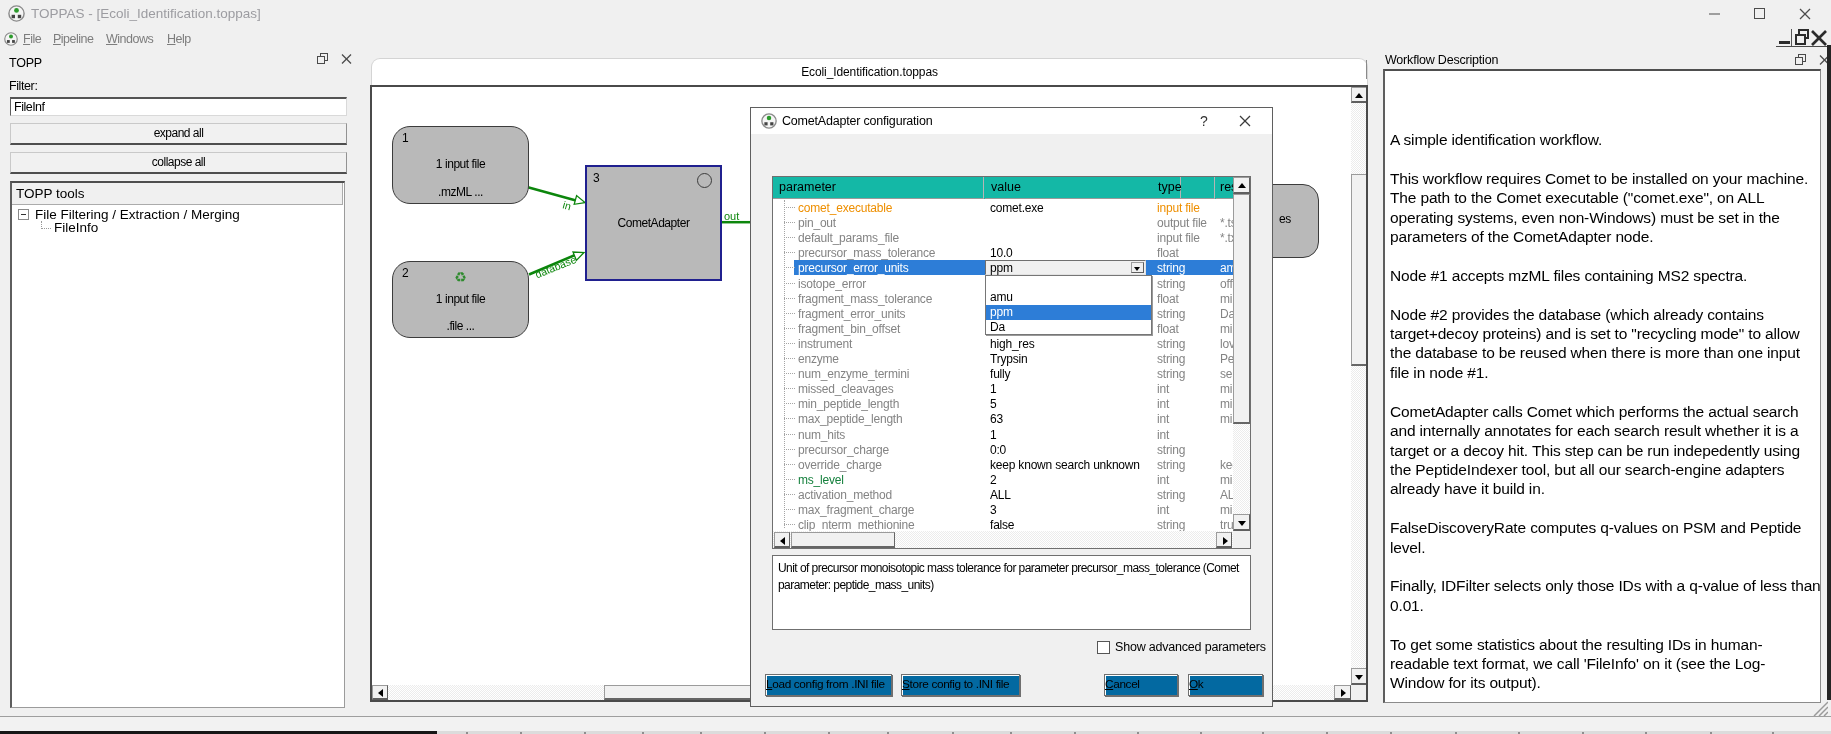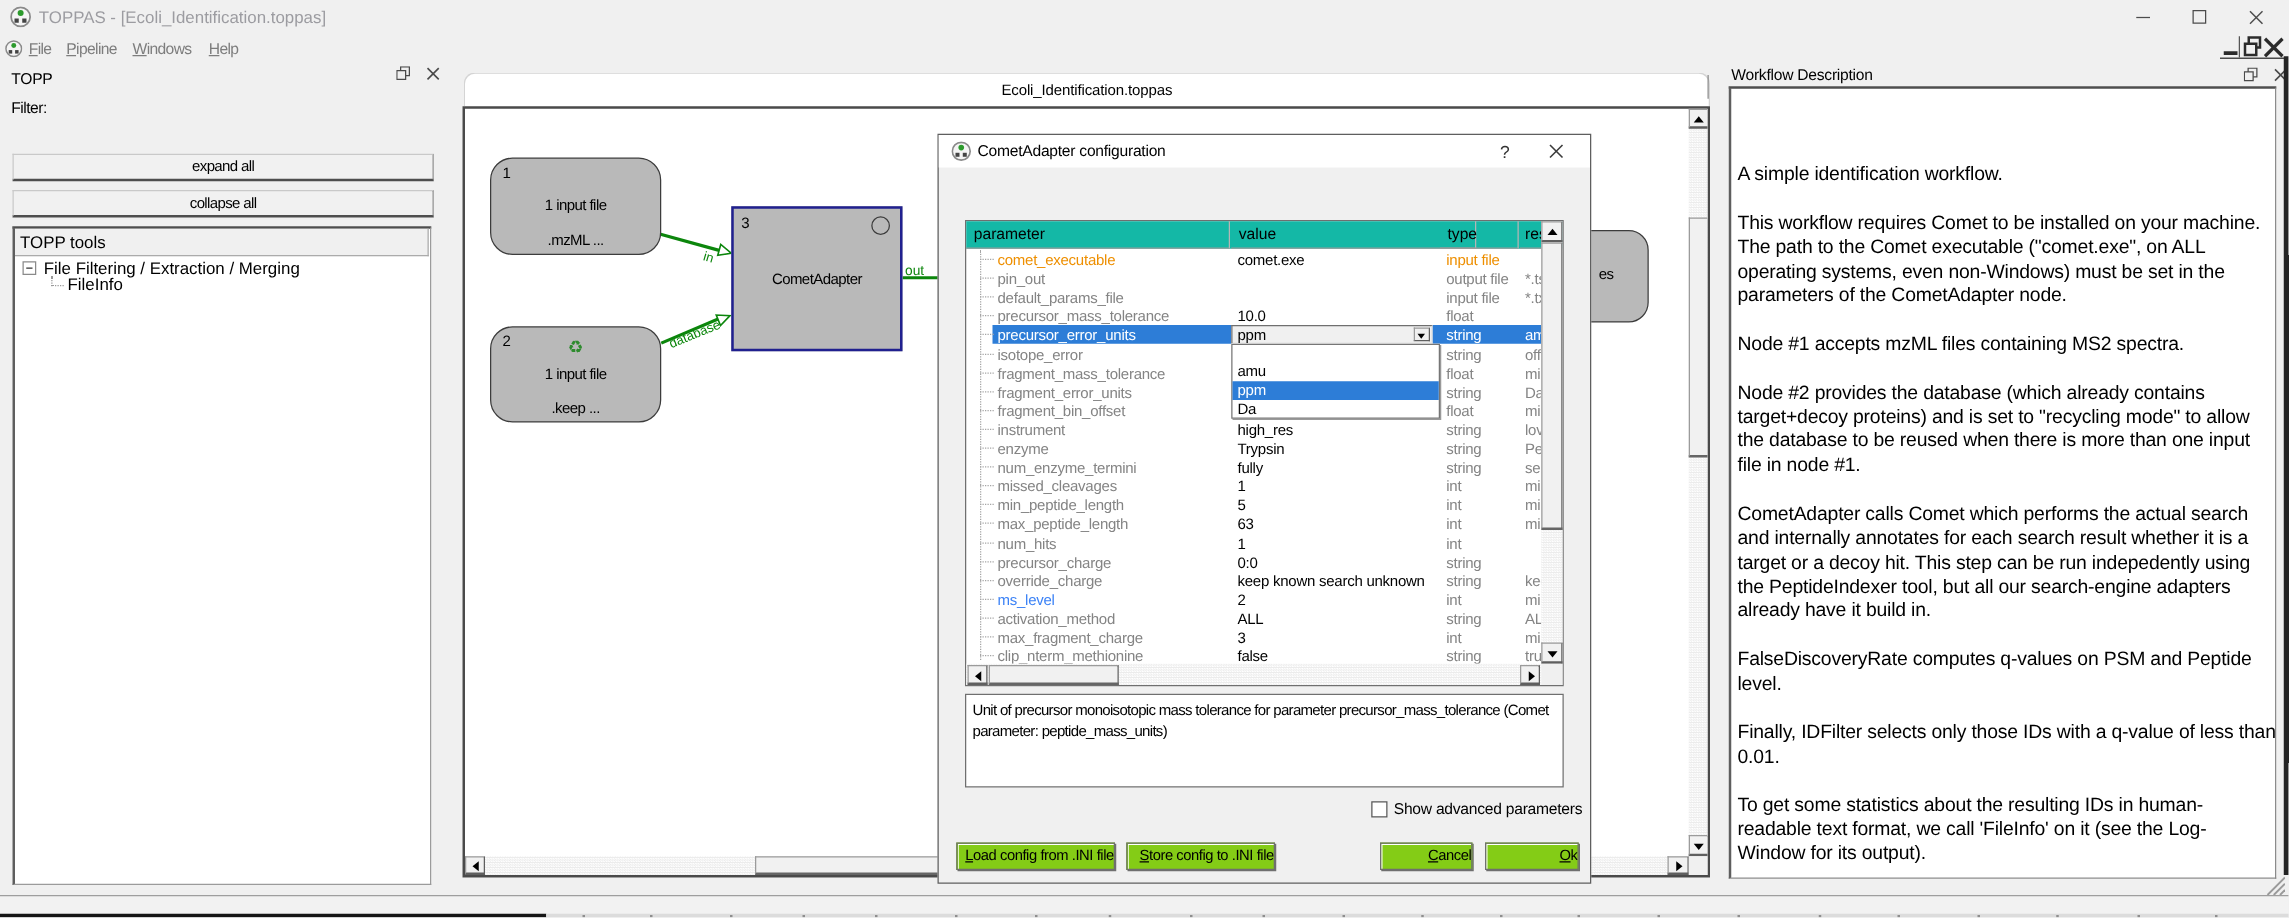--- a/index.html
+++ b/index.html
@@ -14,24 +14,24 @@
   background:#f1f1f1;
   border:1px solid #c9c9c9;
   border-right:1px solid #929292;
   border-bottom:2px solid #4e4e4e;
   text-align:center;
   font-size:13px;
   color:#000;
 }
 
 .dbtn {
-  background:#84cc16;
+  background:#0369a1;
   border:1px solid #6f6f6f;
   box-shadow:1px 1px 0 #6f6f6f, inset 1px 1px 0 #ffffff;
-  text-align:right;
+  text-align:left;
   font-size:11.8px;
   letter-spacing:-0.35px;
   color:#000;
   line-height:19px;
   white-space:nowrap;
   overflow:hidden;
 }
 
 .sunken {
   background:#fff;
@@ -109,20 +109,23 @@
 <div class="abs" style="left:0;top:50px;width:363px;height:666px;background:#f0f0f0;">
   <span class="abs" style="left:9px;top:6px;font-size:12.5px;letter-spacing:-0.2px;">TOPP</span>
 
   <svg class="abs" style="left:317px;top:3px;" width="36" height="12" viewBox="0 0 36 12">
     <rect x="3.5" y="0.5" width="7" height="7" fill="none" stroke="#4a4a4a" stroke-width="1"></rect>
     <rect x="0.5" y="3.5" width="7" height="7" fill="#f0f0f0" stroke="#4a4a4a" stroke-width="1"></rect>
     <line x1="25" y1="1.5" x2="34" y2="10.5" stroke="#4a4a4a" stroke-width="1.3"></line>
     <line x1="34" y1="1.5" x2="25" y2="10.5" stroke="#4a4a4a" stroke-width="1.3"></line>
   </svg>
   <span class="abs" style="left:9px;top:29px;font-size:12.5px;letter-spacing:-0.4px;">Filter:</span>
+  <div class="abs sunken" style="left:10px;top:47px;width:337px;height:19px;">
+    <span class="abs" style="left:3px;top:1px;font-size:12.5px;letter-spacing:-0.5px;">FileInf</span>
+  </div>
   <div class="abs btn3d" style="left:10px;top:73px;width:337px;height:22px;line-height:19px;font-size:12px;letter-spacing:-0.5px;">expand all</div>
   <div class="abs btn3d" style="left:10px;top:102px;width:337px;height:22px;line-height:19px;font-size:12px;letter-spacing:-0.5px;">collapse all</div>
 
   <div class="abs" style="left:10px;top:131px;width:335px;height:527px;background:#fff;border:1px solid #9b9b9b;border-top:2px solid #4e4e4e;border-left:2px solid #5e5e5e;">
     <div class="abs" style="left:0;top:0;width:331px;height:22px;background:#f0f0f0;border-bottom:1px solid #ababab;border-right:1px solid #ababab;">
       <span class="abs" style="left:4px;top:3px;font-size:13.5px;">TOPP tools</span>
     </div>
 
     <div class="abs" style="left:6px;top:26px;width:11px;height:11px;background:#fff;border:1px solid #8a8a8a;">
       <div class="abs" style="left:2px;top:4px;width:5px;height:1px;background:#333;"></div>
@@ -158,21 +161,21 @@
   <div class="abs" style="left:20px;top:39px;width:137px;height:78px;background:#b9b9b9;border:1.5px solid #3c3c3c;border-radius:18px;">
     <span class="abs" style="left:9px;top:4px;font-size:12px;">1</span>
     <div class="abs" style="left:0;top:30px;width:100%;text-align:center;font-size:12px;letter-spacing:-0.45px;">1 input file</div>
     <div class="abs" style="left:0;top:58px;width:100%;text-align:center;font-size:12px;letter-spacing:-0.45px;">.mzML ...</div>
   </div>
 
   <div class="abs" style="left:20px;top:174px;width:137px;height:77px;background:#b9b9b9;border:1.5px solid #3c3c3c;border-radius:18px;">
     <span class="abs" style="left:9px;top:4px;font-size:12px;">2</span>
     <div class="abs" style="left:0;top:7px;width:100%;text-align:center;font-size:14px;color:#2e8b2e;">♻</div>
     <div class="abs" style="left:0;top:30px;width:100%;text-align:center;font-size:12px;letter-spacing:-0.45px;">1 input file</div>
-    <div class="abs" style="left:0;top:57px;width:100%;text-align:center;font-size:12px;letter-spacing:-0.45px;">.keep ...</div>
+    <div class="abs" style="left:0;top:57px;width:100%;text-align:center;font-size:12px;letter-spacing:-0.45px;">.file ...</div>
   </div>
 
   <div class="abs" style="left:213px;top:78px;width:137px;height:116px;background:#b9b9b9;border:2px solid #20208f;">
     <span class="abs" style="left:6px;top:4px;font-size:12px;">3</span>
     <div class="abs" style="left:110px;top:6px;width:15px;height:15px;border:1.5px solid #3c3c3c;border-radius:50%;"></div>
     <div class="abs" style="left:0;top:49px;width:100%;text-align:center;font-size:12px;letter-spacing:-0.45px;">CometAdapter</div>
   </div>
 
   <div class="abs" style="left:871px;top:97px;width:76px;height:74px;background:#b9b9b9;border:1.5px solid #3c3c3c;border-radius:16px;">
     <span class="abs" style="left:35px;top:27px;font-size:12px;letter-spacing:-0.45px;">es</span>
@@ -415,21 +418,21 @@
           </div>
           <div style="position:absolute;left:0;top:256.70px;width:460px;height:15px;">
             <div style="position:absolute;left:11px;top:7px;width:11px;height:1px;border-top:1px dotted #a5a5a5;"></div>
             <span style="position:absolute;left:25px;top:1px;font-size:12px;letter-spacing:-0.2px;color:#848484;">override_charge</span>
             <span style="position:absolute;left:217px;top:1px;font-size:12px;letter-spacing:-0.2px;color:#000;">keep known search unknown</span>
             <span style="position:absolute;left:384px;top:1px;font-size:12px;letter-spacing:-0.2px;color:#848484;">string</span>
             <span style="position:absolute;left:447px;top:1px;font-size:12px;letter-spacing:-0.2px;color:#848484;">kee</span>
           </div>
           <div style="position:absolute;left:0;top:271.80px;width:460px;height:15px;">
             <div style="position:absolute;left:11px;top:7px;width:11px;height:1px;border-top:1px dotted #a5a5a5;"></div>
-            <span style="position:absolute;left:25px;top:1px;font-size:12px;letter-spacing:-0.2px;color:#3b82f6;">ms_level</span>
+            <span style="position:absolute;left:25px;top:1px;font-size:12px;letter-spacing:-0.2px;color:#15803d;">ms_level</span>
             <span style="position:absolute;left:217px;top:1px;font-size:12px;letter-spacing:-0.2px;color:#000;">2</span>
             <span style="position:absolute;left:384px;top:1px;font-size:12px;letter-spacing:-0.2px;color:#848484;">int</span>
             <span style="position:absolute;left:447px;top:1px;font-size:12px;letter-spacing:-0.2px;color:#848484;">mi</span>
           </div>
           <div style="position:absolute;left:0;top:286.90px;width:460px;height:15px;">
             <div style="position:absolute;left:11px;top:7px;width:11px;height:1px;border-top:1px dotted #a5a5a5;"></div>
             <span style="position:absolute;left:25px;top:1px;font-size:12px;letter-spacing:-0.2px;color:#848484;">activation_method</span>
             <span style="position:absolute;left:217px;top:1px;font-size:12px;letter-spacing:-0.2px;color:#000;">ALL</span>
             <span style="position:absolute;left:384px;top:1px;font-size:12px;letter-spacing:-0.2px;color:#848484;">string</span>
             <span style="position:absolute;left:447px;top:1px;font-size:12px;letter-spacing:-0.2px;color:#848484;">AL</span>

